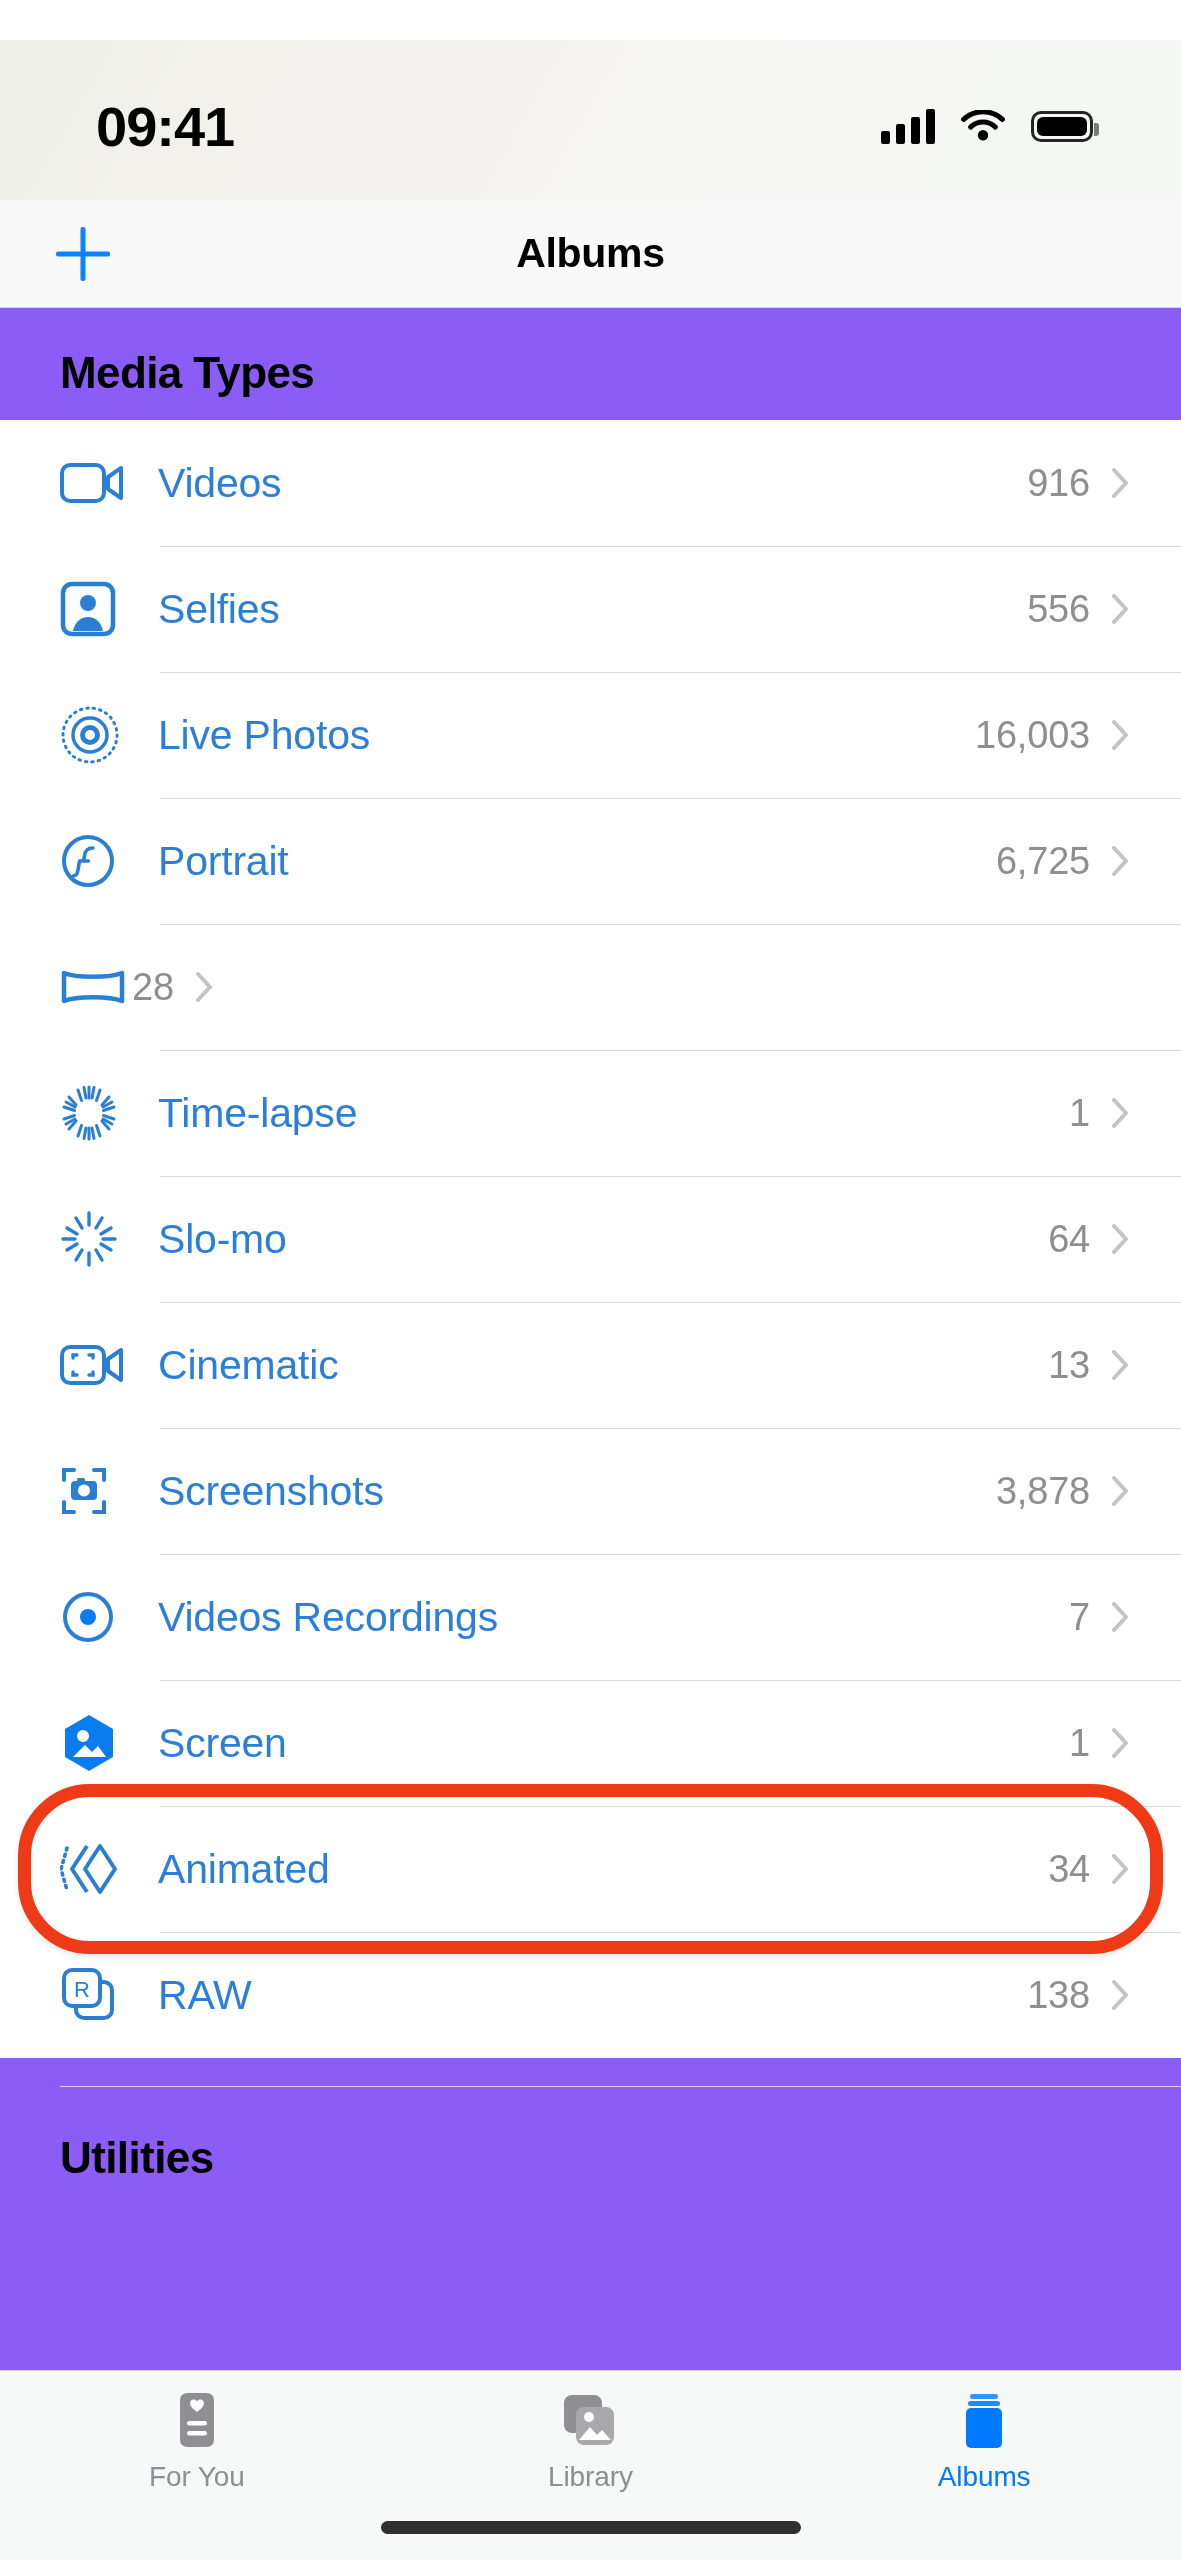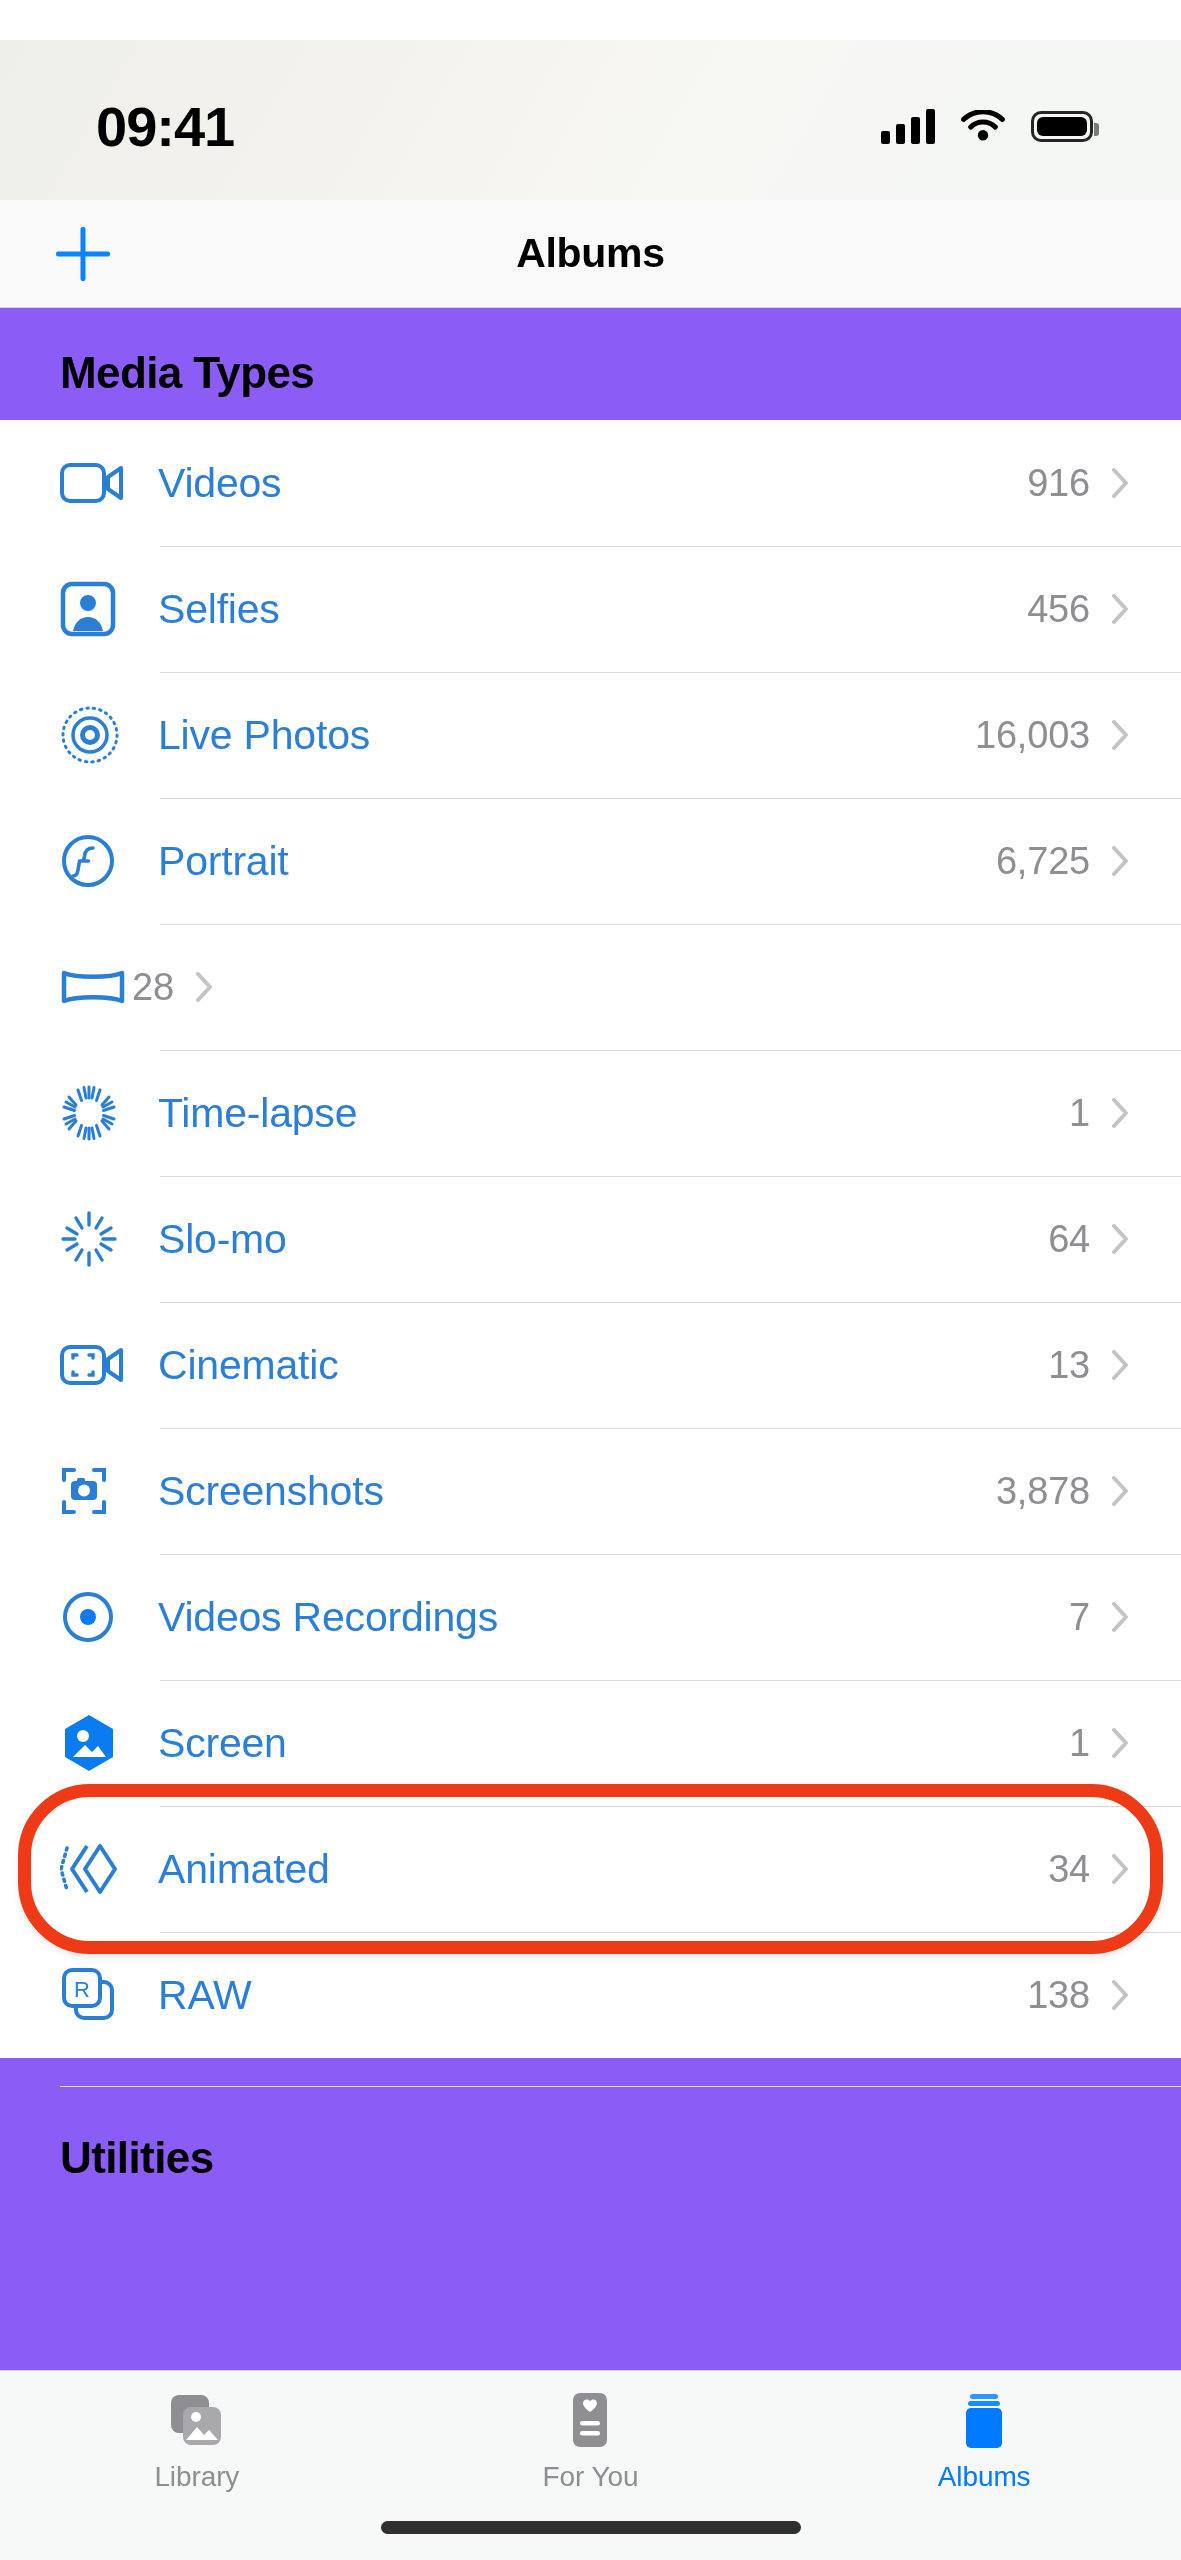--- a/index.html
+++ b/index.html
@@ -152,21 +152,21 @@
 
       <div class="row">
         <div class="row-icon">
           <svg width="56" height="56" viewBox="0 0 56 56">
               <rect x="3" y="3" width="50" height="50" rx="9" stroke="#2a7fd4" stroke-width="4.5" fill="none"></rect>
               <circle cx="28" cy="22" r="8" fill="#2a7fd4"></circle>
               <path d="M13 50c2-9 7.5-14 15-14s13 5 15 14z" fill="#2a7fd4"></path>
             </svg>
         </div>
         <div class="row-label">Selfies</div>
-        <div class="row-count">456</div>
+        <div class="row-count">556</div>
         <div class="chev">
             <svg width="17" height="30" viewBox="0 0 17 30">
               <path d="M2 2l12 13L2 28" stroke="#c4c4c8" stroke-width="4" fill="none" stroke-linecap="round" stroke-linejoin="round"></path>
             </svg>
           </div>
       </div>
 
       <div class="row">
         <div class="row-icon">
           <svg width="60" height="60" viewBox="0 0 60 60">
@@ -399,39 +399,39 @@
 
     <div class="sect-gap"></div>
     <div class="section-header utilities">Utilities</div>
 
     <div class="highlight-ring" id="hl" style="top: 1476px; height: 170px;"></div>
   </div>
 
   <div class="tabbar">
     <div class="tab">
       <div class="ticon">
+        <svg width="48" height="58" viewBox="0 0 48 58">
+            <rect x="7" y="2" width="34" height="54" rx="7" fill="#8e8e93"></rect>
+            <path d="M24 10c-2.5-3-7-1.5-7 2.2 0 3.6 4.6 6.6 7 8.8 2.4-2.2 7-5.2 7-8.8 0-3.7-4.5-5.2-7-2.2z" fill="#fff"></path>
+            <rect x="14" y="30" width="20" height="4.5" rx="2.2" fill="#fff"></rect>
+            <rect x="14" y="40" width="20" height="4.5" rx="2.2" fill="#fff"></rect>
+          </svg>
+      </div>
+      <div class="tlabel">For You</div>
+    </div>
+    <div class="tab">
+      <div class="ticon">
         <svg width="58" height="56" viewBox="0 0 58 56">
             <rect x="3" y="3" width="38" height="38" rx="8" fill="#8e8e93"></rect>
             <rect x="15" y="15" width="38" height="38" rx="8" fill="#a9a9ad"></rect>
             <path d="M18 48l11-13 7 8 5-5 9 10z" fill="#fff"></path>
             <circle cx="28" cy="25" r="5" fill="#fff"></circle>
           </svg>
       </div>
       <div class="tlabel">Library</div>
-    </div>
-    <div class="tab">
-      <div class="ticon">
-        <svg width="48" height="58" viewBox="0 0 48 58">
-            <rect x="7" y="2" width="34" height="54" rx="7" fill="#8e8e93"></rect>
-            <path d="M24 10c-2.5-3-7-1.5-7 2.2 0 3.6 4.6 6.6 7 8.8 2.4-2.2 7-5.2 7-8.8 0-3.7-4.5-5.2-7-2.2z" fill="#fff"></path>
-            <rect x="14" y="30" width="20" height="4.5" rx="2.2" fill="#fff"></rect>
-            <rect x="14" y="40" width="20" height="4.5" rx="2.2" fill="#fff"></rect>
-          </svg>
-      </div>
-      <div class="tlabel">For You</div>
     </div>
     <div class="tab active">
       <div class="ticon">
         <svg width="52" height="60" viewBox="0 0 52 60">
             <rect x="8" y="18" width="36" height="40" rx="5" fill="#007aff"></rect>
             <rect x="10" y="11" width="32" height="5" rx="2.5" fill="#1a8cff"></rect>
             <rect x="12" y="4" width="28" height="5" rx="2.5" fill="#2e97ff"></rect>
           </svg>
       </div>
       <div class="tlabel">Albums</div>

